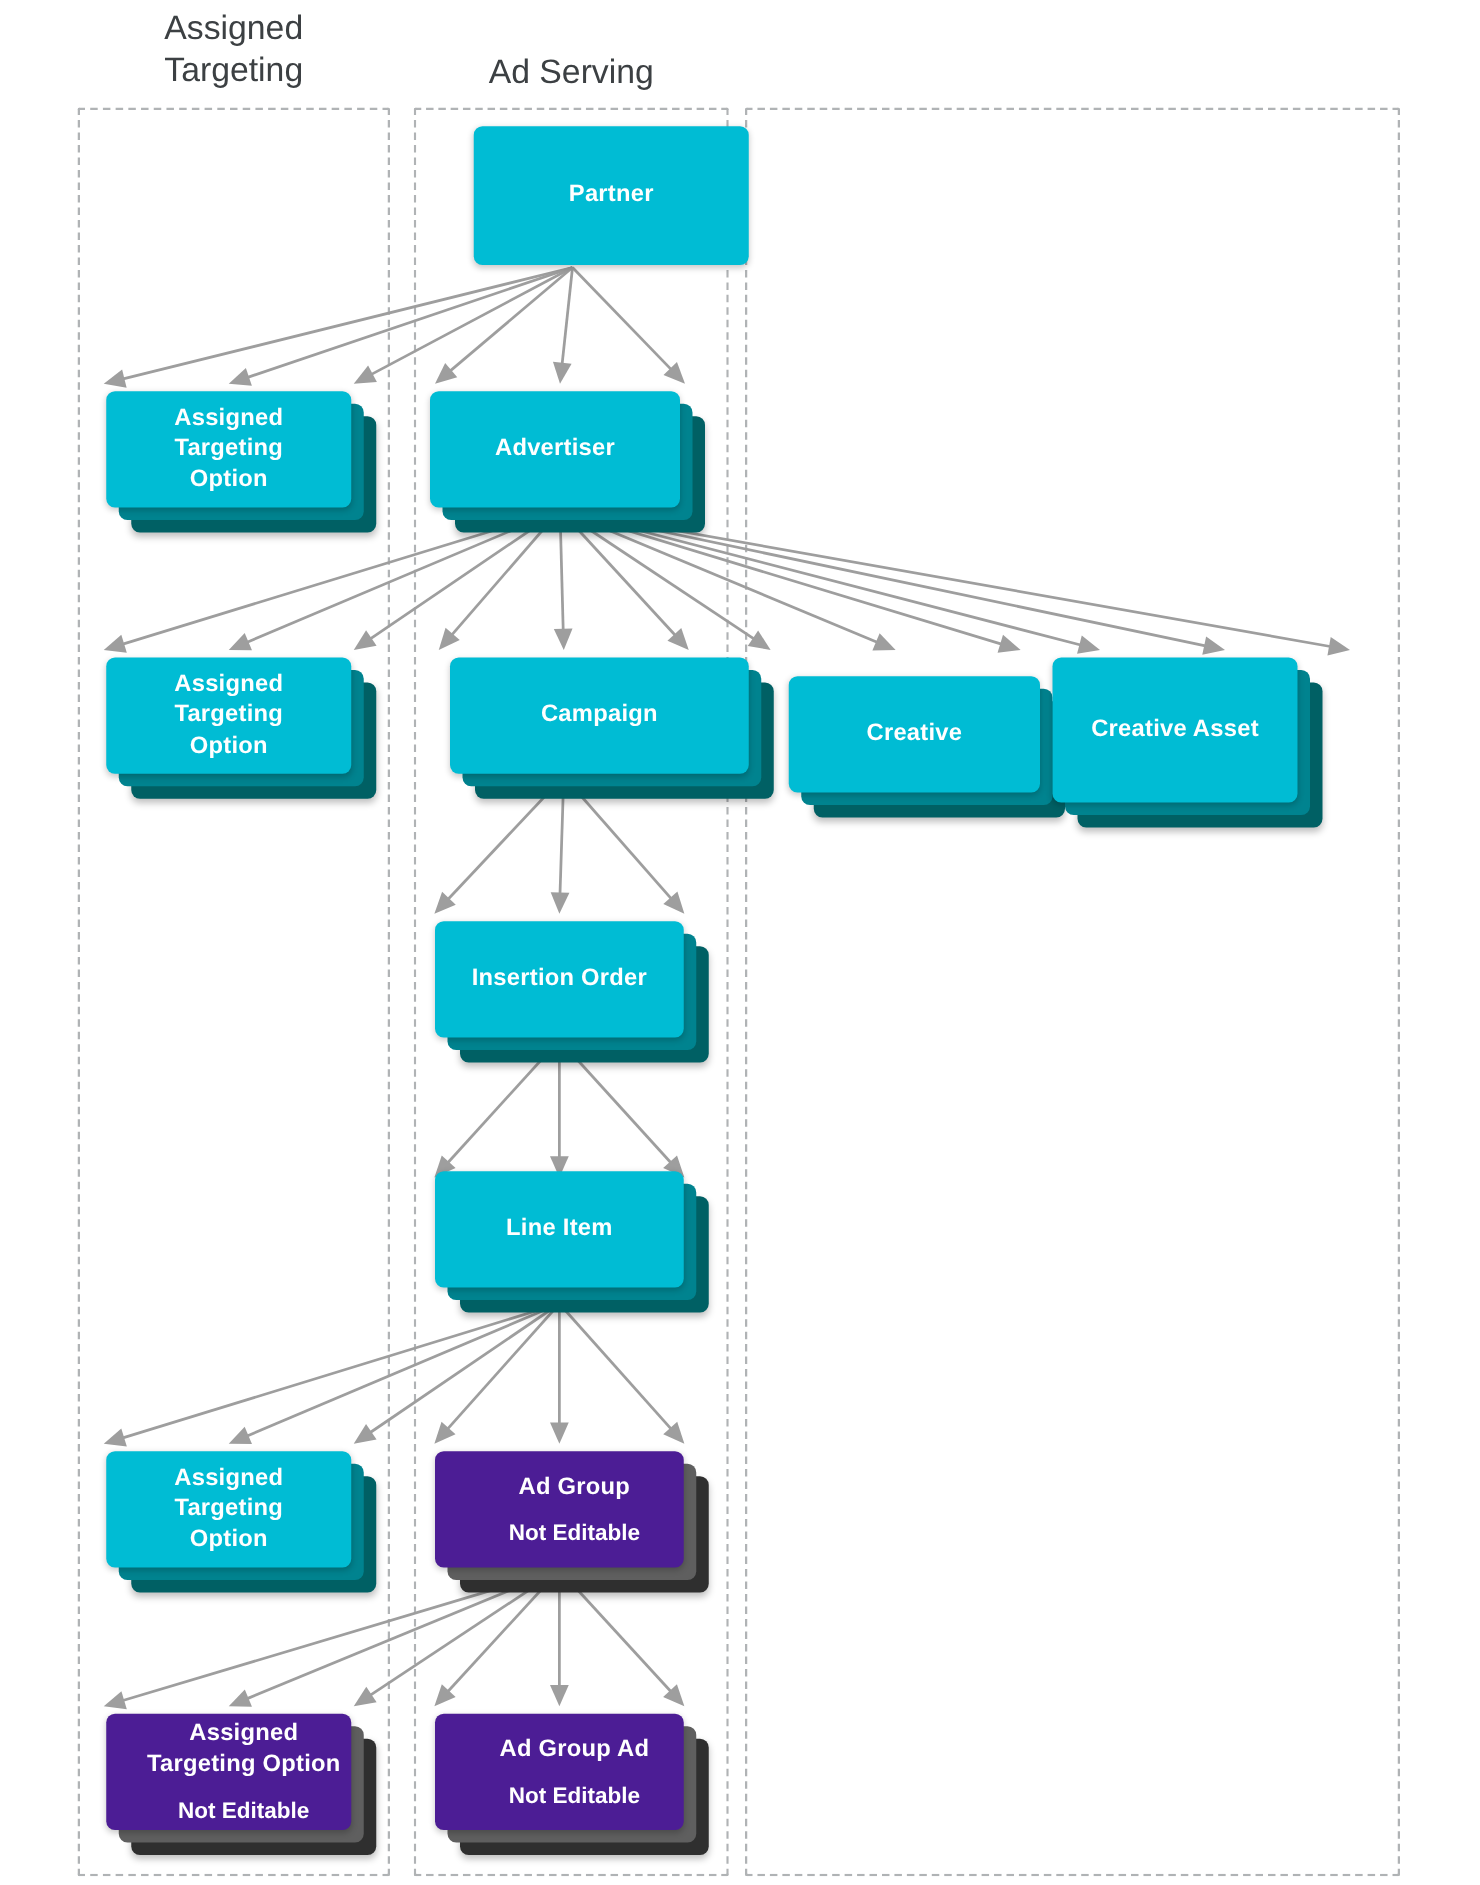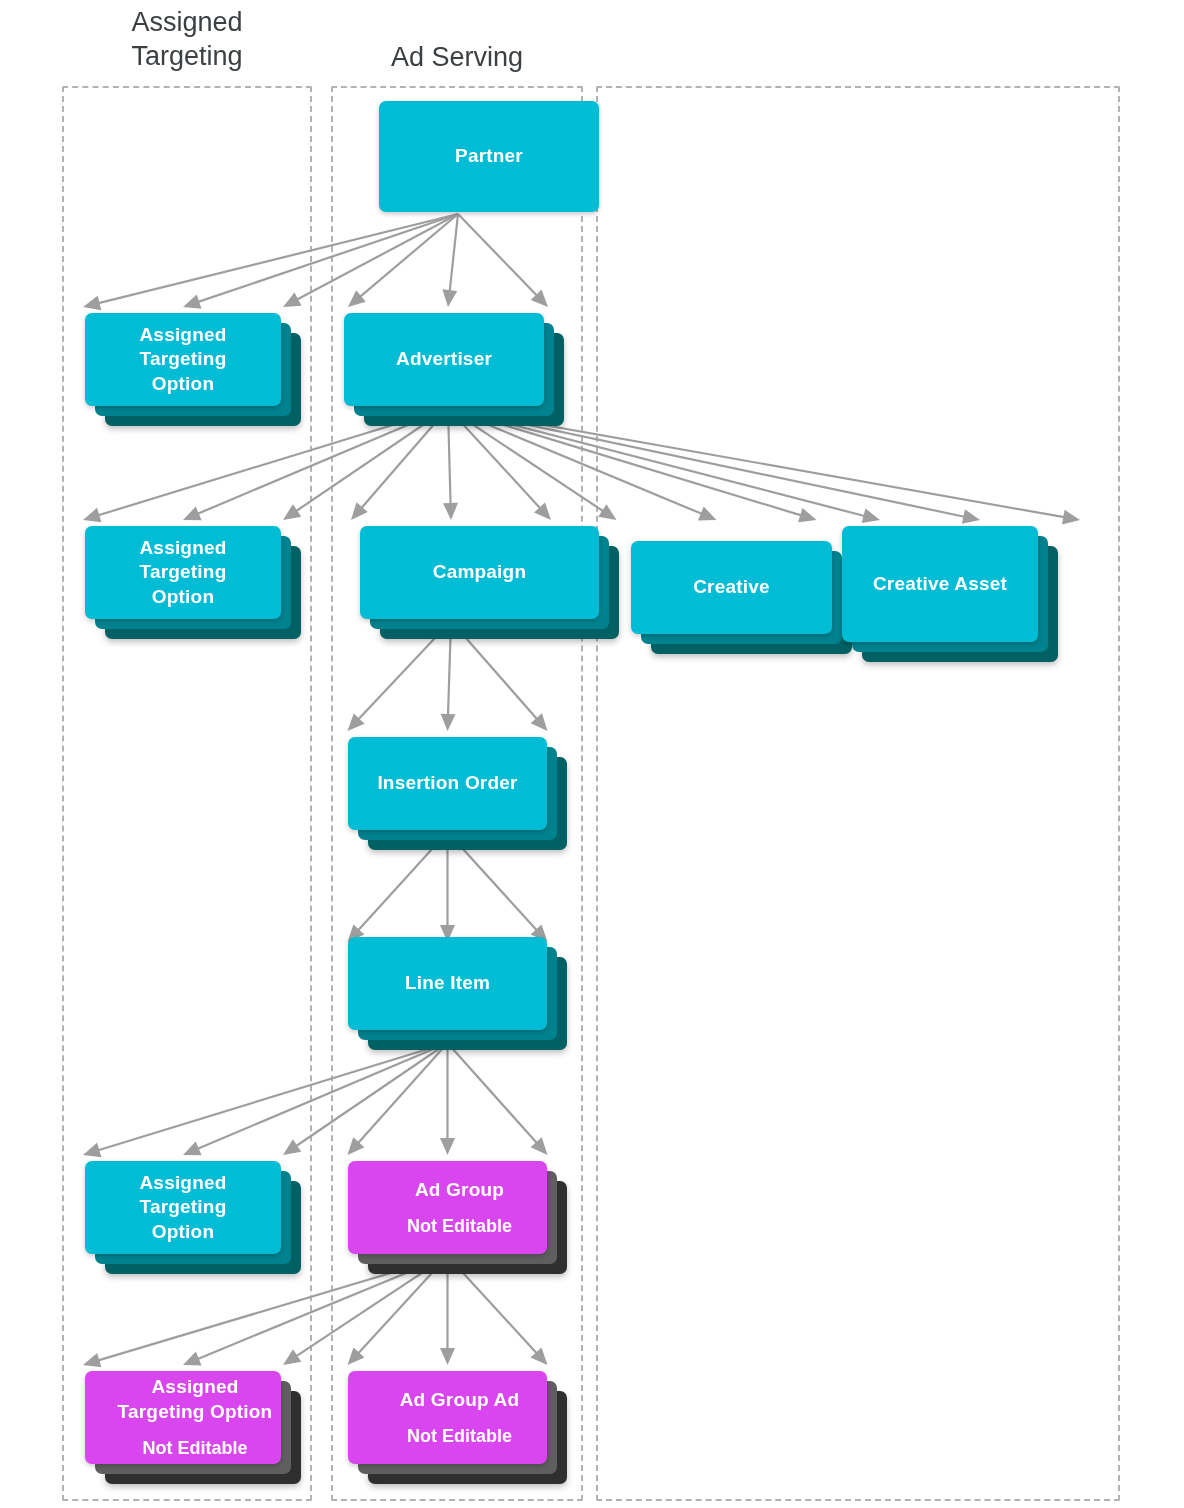--- a/index.html
+++ b/index.html
@@ -64,21 +64,21 @@
     padding: 4px 8px;
   }
   .stack-l2, .stack-l1 {
     position: absolute;
     border-radius: 7px;
     box-sizing: border-box;
   }
   .node.teal .card      { background: #00bcd4; }
   .node.teal .stack-l1  { background: #00838f; }
   .node.teal .stack-l2  { background: #006064; }
-  .node.gray .card      { background: #d946ef; padding-left: 32px; }
+  .node.gray .card      { background: #4c1d95; padding-left: 32px; }
   .node.gray .stack-l1  { background: #5f5f5f; }
   .node.gray .stack-l2  { background: #2f2f2f; }
 
   .node .stack-l1 { left: 10px; top: 10px; right: -10px; bottom: -10px; }
   .node .stack-l2 { left: 20px; top: 20px; right: -20px; bottom: -20px; }
 
   .node .card { box-shadow: 0 2px 5px rgba(0,0,0,0.22); }
   .node.stacked .stack-l2 { box-shadow: 0 3px 6px rgba(0,0,0,0.25); }
 
   .node-title {

